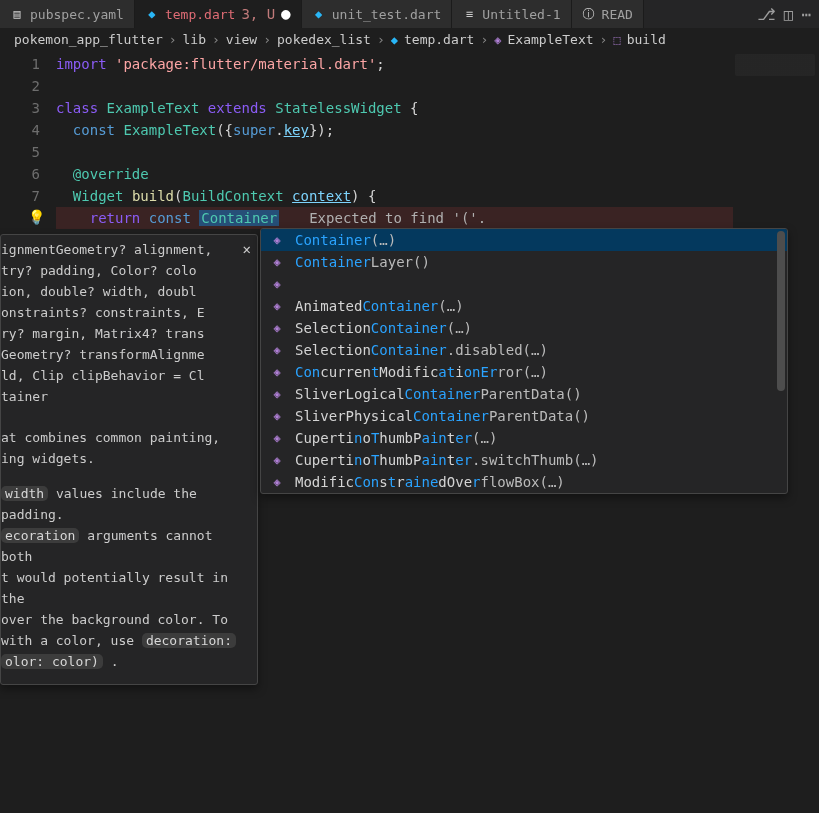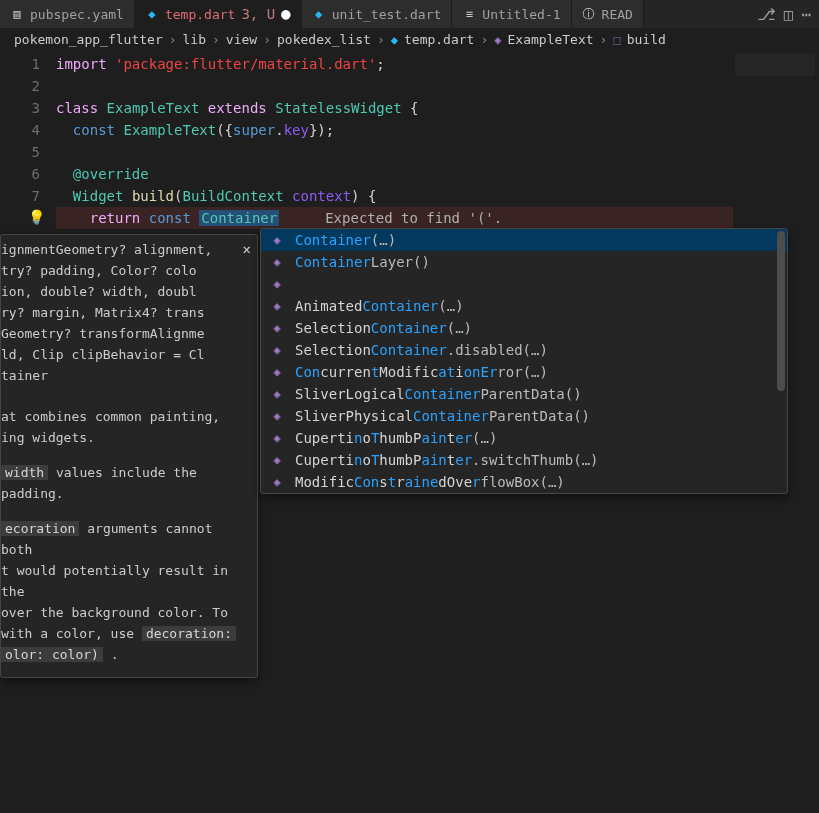--- a/index.html
+++ b/index.html
@@ -79,40 +79,40 @@
     color:#6e6e6e;
     font-size:14px;
     padding-right: 16px;
     user-select:none;
   }
   .gutter div { height:22px; line-height:22px; }
   .code { flex:1; position:relative; }
   .line { height:22px; line-height:22px; white-space:pre; }
 
   
-  .kw   { color:#f0abfc; }   
+  .kw   { color:#8b5cf6; }   
   .cls  { color:#4ec9b0; }   
   .mtd  { color:#dcdcaa; }   
-  .var  { color:#8b5cf6; }   
-  .str  { color:#ef4444; }   
+  .var  { color:#7dd3fc;text-decoration:underline; }   
+  .str  { color:#fca5a5; }   
   .pun  { color:#d4d4d4; }
   .ann  { color:#4ec9b0; }   
   .key2 { color:#569cd6; }   
 
   .line8-bg {
     position:absolute; left:0; top:calc(22px*7);
     height:22px; right:86px;
     background:#3a2323;
     z-index:-1;
   }
   .sel-box {
     background:#264f78;
     padding:0 2px;
   }
-  .inline-err { color:#b0b0b0; margin-left:46px; }
+  .inline-err { color:#b0b0b0; margin-left:30px; }
   .bulb {
     position:absolute; left:-28px; top:calc(22px*7 + 2px);
     color:#ffcc00; font-size:14px;
   }
 
   
   .doc-panel {
     position:absolute;
     left:0; top:234px;
     width:258px;
@@ -124,21 +124,21 @@
     line-height:21px;
     padding:4px 0 12px 0;
     box-shadow: 0 4px 10px rgba(0,0,0,.4);
   }
   .doc-panel .close {
     position:absolute; top:4px; right:6px;
     color:#cccccc; font-size:14px;
   }
   .doc-panel .sig, .doc-panel p { padding-left:0; padding-right:10px; }
   .doc-panel code.inline {
-    background:#3c3c3c; padding:0 4px; border-radius:0;
+    background:#3c3c3c; padding:0 4px; border-radius:5px;
     color:#d7d7d7;
   }
 
   
   .ac {
     position:absolute;
     left:260px; top:228px;
     width:528px;
     background:#252526;
     border:1px solid #454545;
@@ -246,33 +246,34 @@
     <div class="line">    <span class="kw">return</span> <span class="key2">const</span> <span class="sel-box"><span class="cls">Container</span></span><span class="inline-err">Expected to find '('.</span></div>
   </div>
 </div>
 
 <div class="doc-panel">
   <span class="close">✕</span>
   <div class="sig">
     <div>ignmentGeometry? alignment,</div>
     <div>try? padding, Color? colo</div>
     <div>ion, double? width, doubl</div>
+    <div>onstraints? constraints, E</div>
     <div>ry? margin, Matrix4? trans</div>
     <div>Geometry? transformAlignme</div>
     <div>ld, Clip clipBehavior = Cl</div>
     <div>tainer</div>
   </div>
   <p style="margin-top:20px">
     <span>at combines common painting,</span><br>
     <span>ing widgets.</span>
   </p>
   <p style="margin-top:14px">
     <code class="inline">width</code><span> values include the padding.</span>
   </p>
-  <p style="margin-top:14px">
+  <p style="">
     <code class="inline">ecoration</code><span> arguments cannot both</span><br>
     <span>t would potentially result in the</span><br>
     <span> over the background color. To</span><br>
     <span> with a color, use </span><code class="inline">decoration:</code><br>
     <code class="inline">olor: color)</code><span> .</span>
   </p>
 </div>
 
 <div class="ac">
   <div class="ac-scroll"></div>

